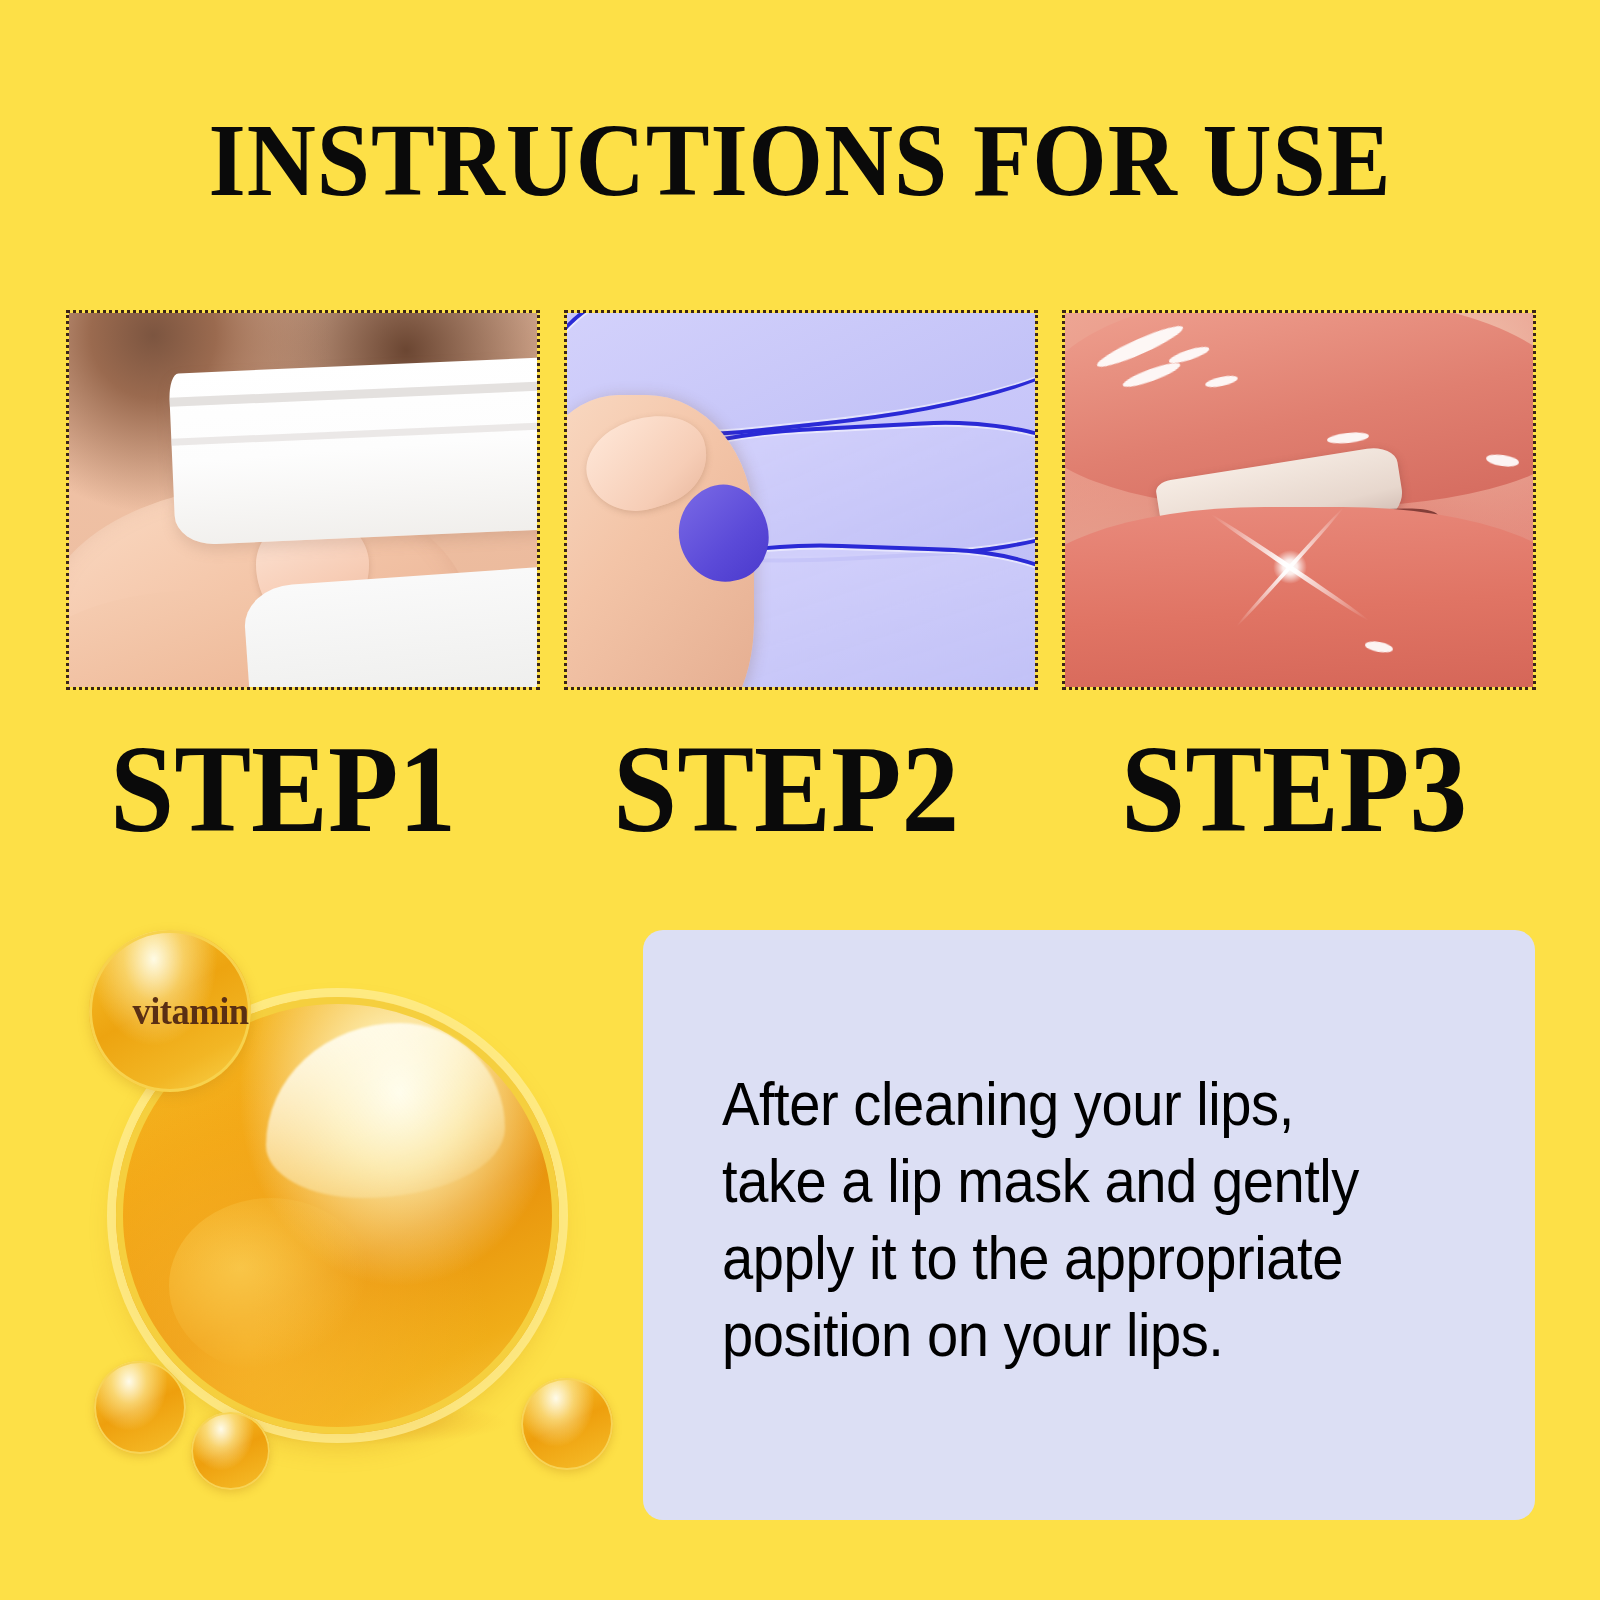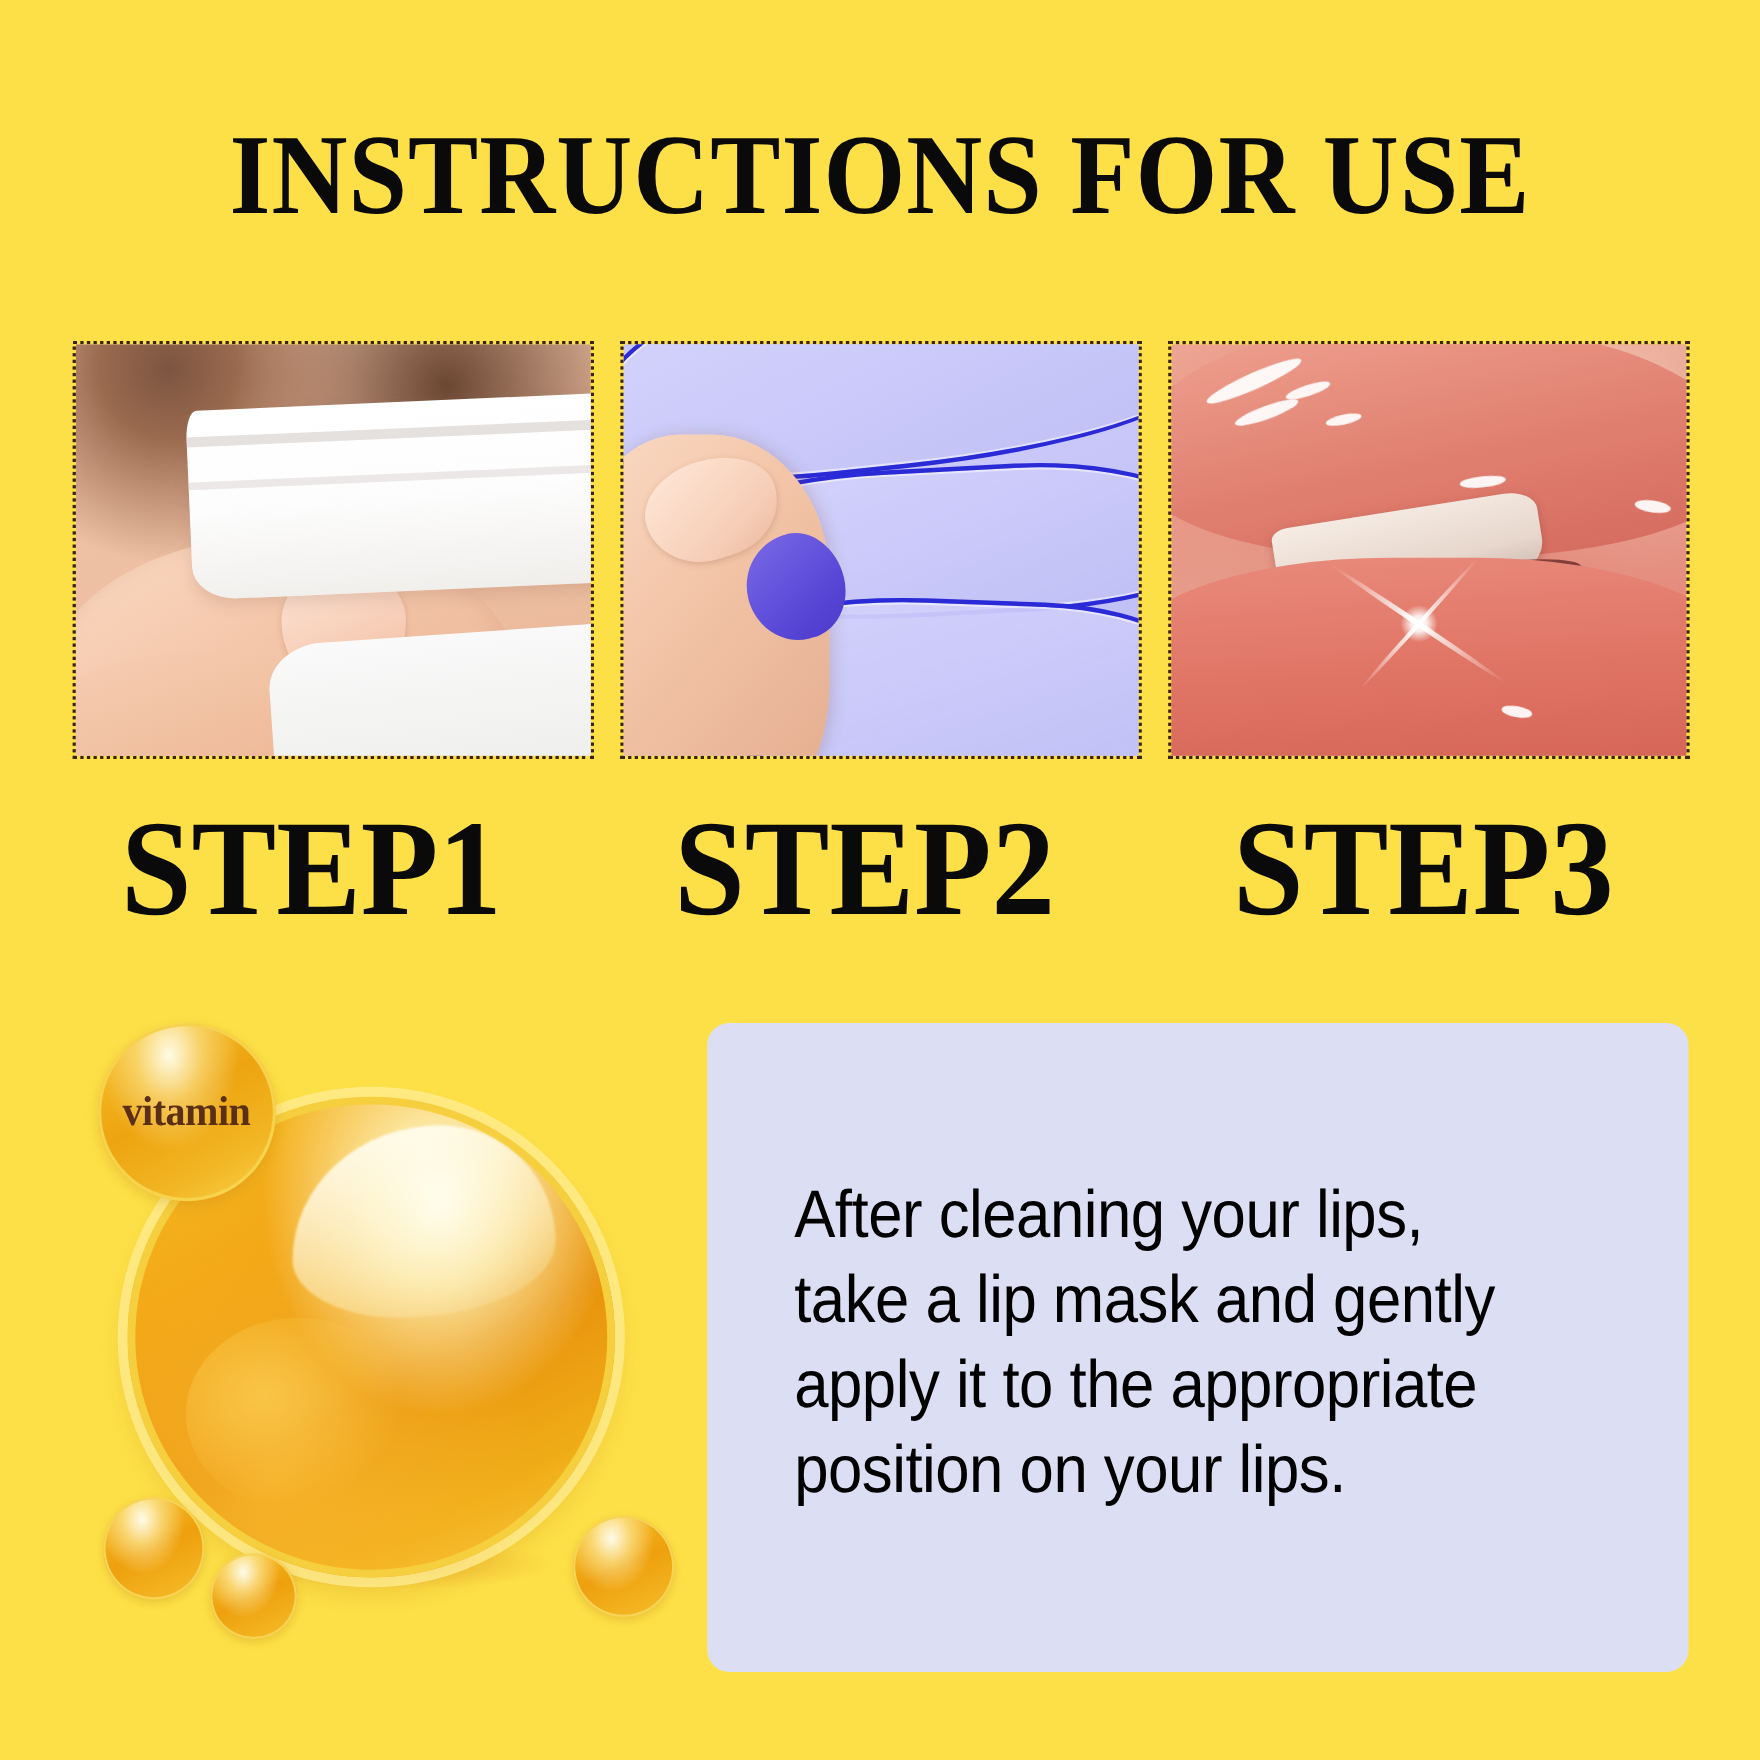--- a/index.html
+++ b/index.html
@@ -261,21 +261,21 @@
   }
   .b5 .big{font-size:244px;letter-spacing:-4px;}
   .b5 .sub{font-size:120px;position:relative;top:-26px;left:-6px;}
   .vit-bubble{
     position:absolute;left:2%;top:0%;width:30%;height:29%;
     border-radius:50%;
     background:
       radial-gradient(ellipse at 40% 18%, rgba(255,255,240,.95) 0%, rgba(255,240,170,.5) 22%, rgba(255,220,110,0) 46%),
       linear-gradient(150deg,#f8c42f 0%,#eda410 45%,#f2b624 75%,#fad44e 100%);
     box-shadow:0 0 0 3px #f7d24d inset, 0 4px 12px rgba(190,130,25,.28);
-    display:flex;align-items:center;justify-content:center;
+    display:flex;align-items:center;justify-content:flex-end;
   }
   .vit-bubble span{
     font-family:"Liberation Serif", serif;
     font-weight:bold;font-size:38px;
     color:#5a2f14;letter-spacing:-.5px;
     transform:scaleX(.96);
   }
   .vit-stem{
     position:absolute;left:26%;top:16%;width:22%;height:9%;
     background:linear-gradient(180deg,#f6c634,#ecab17);

